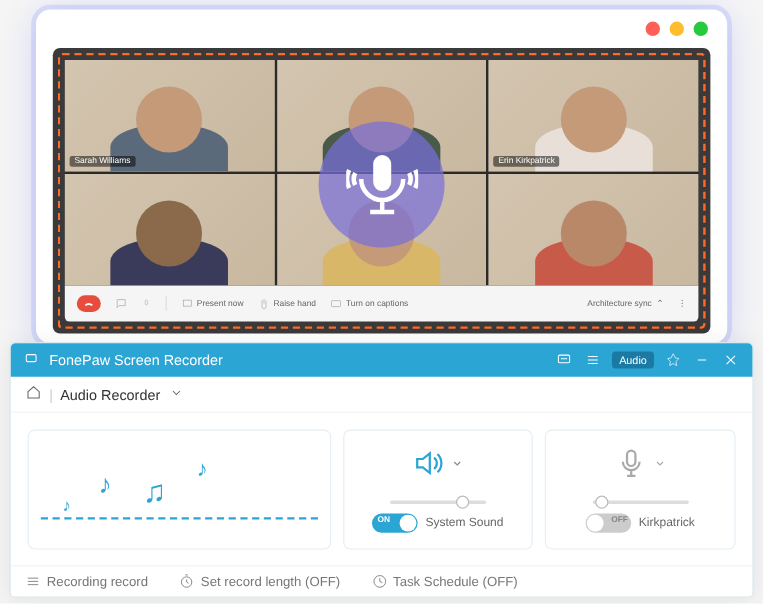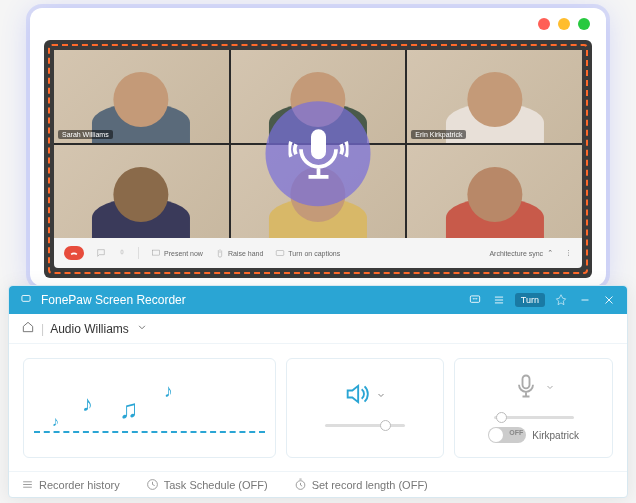--- a/index.html
+++ b/index.html
@@ -274,21 +274,21 @@
           <circle cx="15" cy="10" r="0.5"></circle>
         </svg>
       </span>
     <span class="tb-icon">
         <svg viewBox="0 0 24 24">
           <line x1="5" y1="7" x2="19" y2="7"></line>
           <line x1="5" y1="12" x2="19" y2="12"></line>
           <line x1="5" y1="17" x2="19" y2="17"></line>
         </svg>
       </span>
-    <span class="mini">Turn</span>
+    <span class="mini">Audio</span>
     <span class="tb-icon">
         <svg viewBox="0 0 24 24">
           <path d="M12 3l3 6 5 1-4 4 1 6-5-3-5 3 1-6-4-4 5-1z" stroke-width="1"></path>
         </svg>
       </span>
     <span class="tb-icon">
         <svg viewBox="0 0 24 24">
           <line x1="6" y1="12" x2="18" y2="12"></line>
         </svg>
       </span>
@@ -299,21 +299,21 @@
         </svg>
       </span>
   </div>
 
   <div class="subbar">
     <div class="sub-left">
       <span><svg viewBox="0 0 24 24">
             <path d="M4 11l8-7 8 7v9H4z"></path>
           </svg></span>
       <span style="color:#ccc">|</span>
-      <span style="color:#333;font-weight:500">Audio Williams</span>
+      <span style="color:#333;font-weight:500">Audio Recorder</span>
       <span><svg viewBox="0 0 24 24">
             <polyline points="7 10 12 15 17 10"></polyline>
           </svg></span>
     </div>
   </div>
 
   <div class="panels">
     <div class="panel waveform">
       <div class="waveform-art">
         <div class="dashed-line"></div>
@@ -331,20 +331,27 @@
               <path d="M16 8a5 5 0 0 1 0 8M18.5 5.5a9 9 0 0 1 0 13"></path>
             </svg></span>
         <span class="chev"><svg viewBox="0 0 24 24">
               <polyline points="7 10 12 15 17 10"></polyline>
             </svg></span>
       </div>
       <div class="slider">
           <div class="thumb" style="left:55px"></div>
         </div>
       <div style="height:8px"></div>
+      <div class="toggle-row">
+        <div class="toggle on">
+          <span class="lbl">ON</span>
+          <div class="knob"></div>
+        </div>
+        <span>System Sound</span>
+      </div>
     </div>
 
     <div class="panel mic">
       <div class="dev-icon">
         <span><svg viewBox="0 0 24 24">
               <rect x="9" y="3" width="6" height="11" rx="3"></rect>
               <path d="M6 11a6 6 0 0 0 12 0M12 17v4M9 21h6"></path>
             </svg></span>
         <span class="chev"><svg viewBox="0 0 24 24">
               <polyline points="7 10 12 15 17 10"></polyline>
@@ -365,30 +372,30 @@
 
   </div>
 
   <div class="footer">
     <div class="fitem">
       <svg viewBox="0 0 24 24">
           <line x1="4" y1="7" x2="20" y2="7"></line>
           <line x1="4" y1="12" x2="20" y2="12"></line>
           <line x1="4" y1="17" x2="20" y2="17"></line>
         </svg>
-      <span>Recorder history</span>
+      <span>Recording record</span>
+    </div>
+    <div class="fitem">
+      <svg viewBox="0 0 24 24">
+          <circle cx="12" cy="13" r="8"></circle>
+          <path d="M12 9v4l3 2M10 2h4"></path>
+        </svg>
+      <span>Set record length (OFF)</span>
     </div>
     <div class="fitem">
       <svg viewBox="0 0 24 24">
           <circle cx="12" cy="12" r="9"></circle>
           <path d="M12 7v5l4 2"></path>
         </svg>
       <span>Task Schedule (OFF)</span>
     </div>
-    <div class="fitem">
-      <svg viewBox="0 0 24 24">
-          <circle cx="12" cy="13" r="8"></circle>
-          <path d="M12 9v4l3 2M10 2h4"></path>
-        </svg>
-      <span>Set record length (OFF)</span>
-    </div>
   </div>
 </div>
 
 </body></html>

